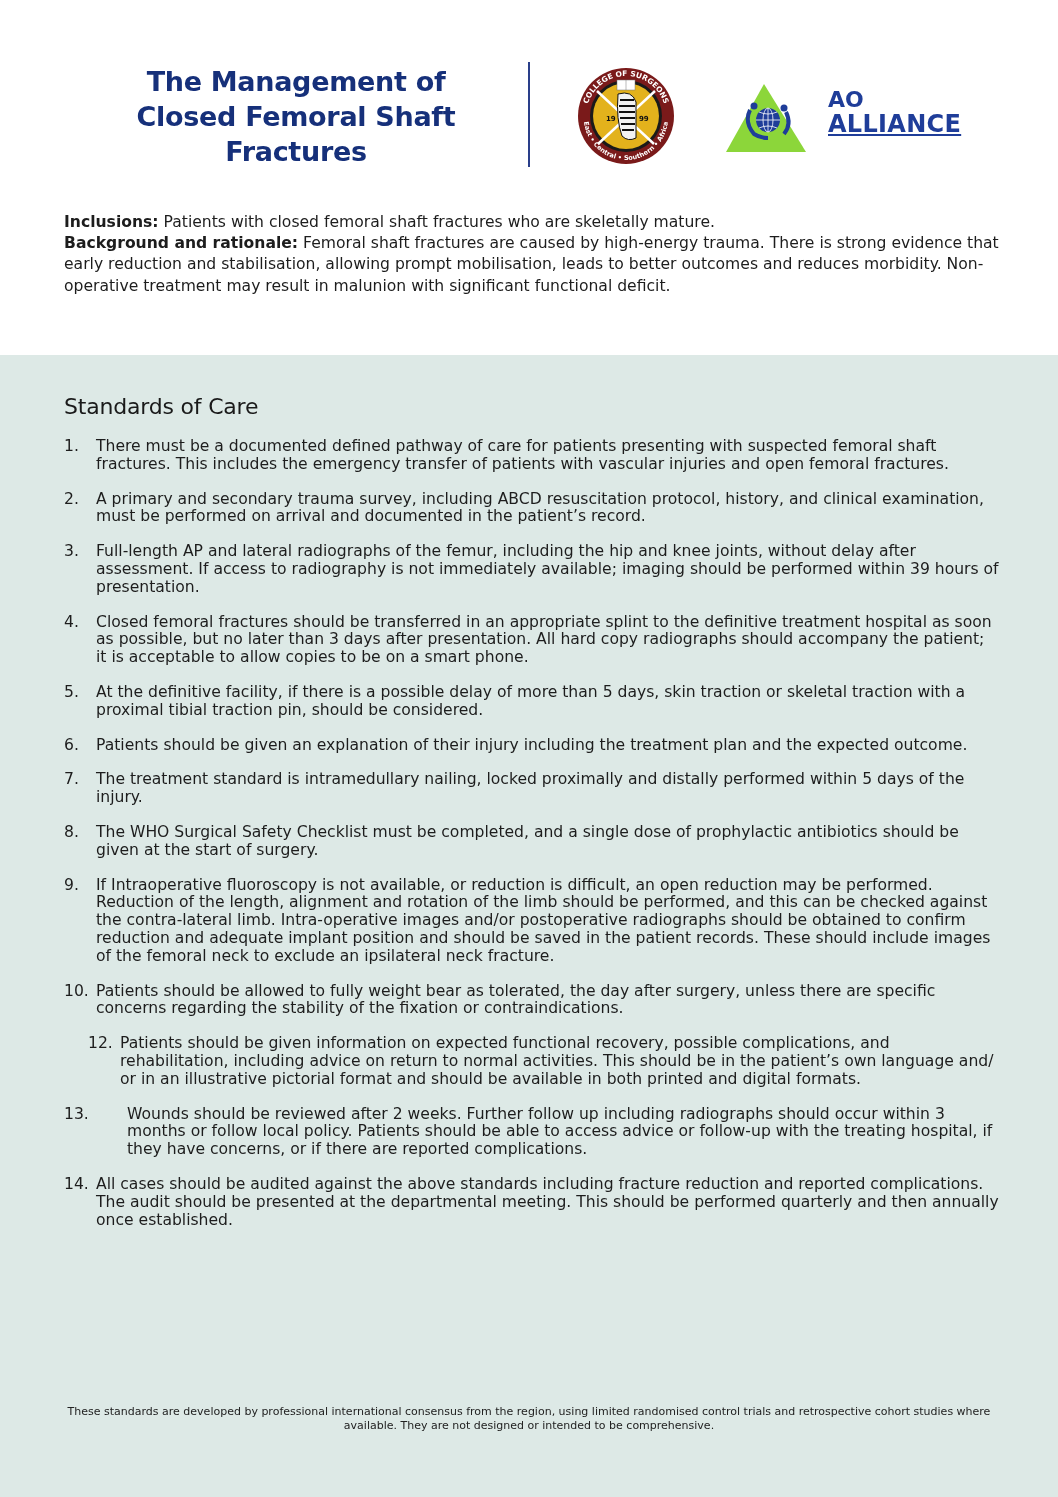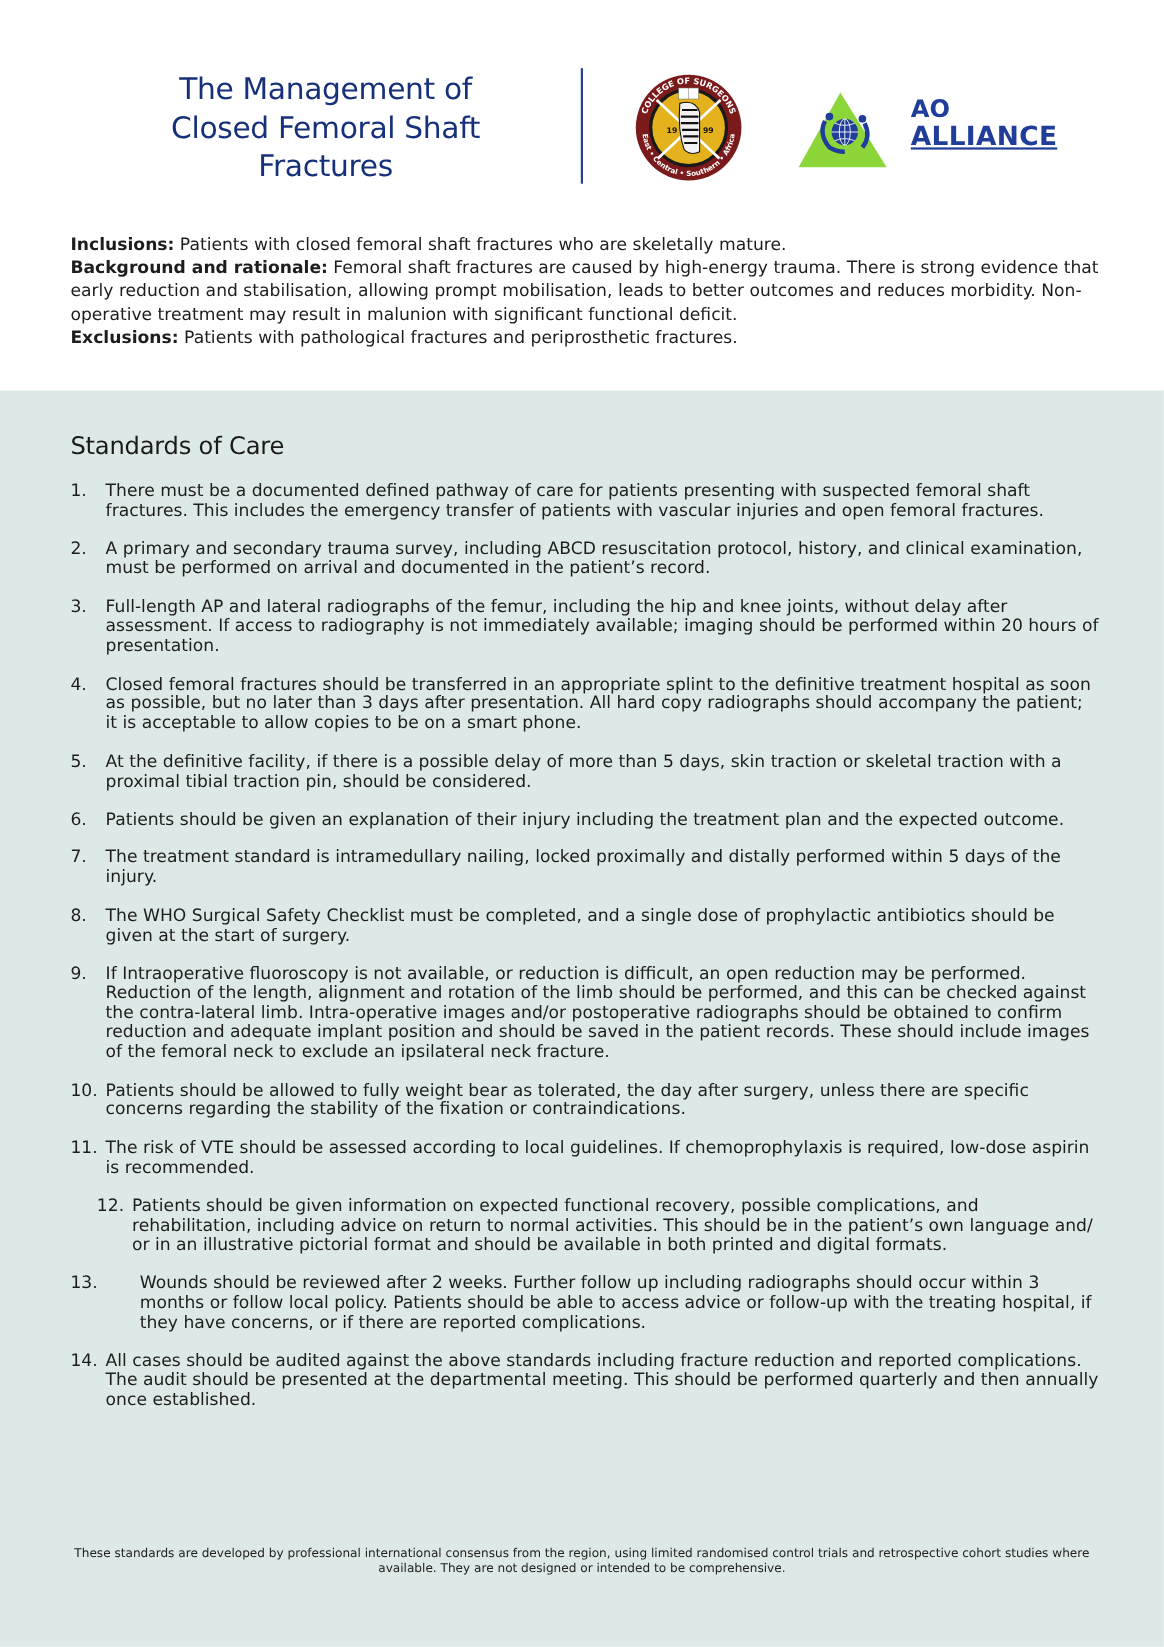--- a/index.html
+++ b/index.html
@@ -2,21 +2,21 @@
 <html><head>
 <meta charset="utf-8">
 <style>
   * { margin: 0; padding: 0; box-sizing: border-box; }
   html, body { width: 1058px; height: 1497px; background: #ffffff; }
   body { font-family: "DejaVu Sans", "Liberation Sans", sans-serif; color: #1d1d1d; position: relative; overflow: hidden; }
 
   .header { position: absolute; left: 0; top: 0; width: 1058px; height: 200px; }
   .title {
     position: absolute; left: 100px; top: 64px; width: 392px;
-    text-align: center; color: #16307a; font-weight: normal;
+    text-align: center; color: #16307a; font-weight: bold;
     font-size: 27px; line-height: 35px; letter-spacing: -0.3px;
     font-family: "DejaVu Sans", sans-serif;
   }
   .divider { position: absolute; left: 528px; top: 62px; width: 2px; height: 105px; background: #2a3f8a; }
 
   .cos-logo { position: absolute; left: 572px; top: 66px; width: 108px; height: 100px; }
   .ao-logo { position: absolute; left: 726px; top: 82px; width: 230px; height: 72px; }
   .ao-text { position: absolute; left: 102px; top: 6px; color: #1f3d99; font-weight: bold; font-family: "DejaVu Sans", sans-serif; line-height: 24px; }
   .ao-text .ao { font-size: 22px; display: block; }
   .ao-text .alliance { font-size: 24px; display: block; letter-spacing: 0.3px; text-decoration: underline; }
@@ -81,39 +81,38 @@
     <div class="ao-text">
       <span class="ao">AO</span>
       <span class="alliance">ALLIANCE</span>
     </div>
   </div>
 </div>
 
 <div class="intro">
   <p><b>Inclusions:</b><span> Patients with closed femoral shaft fractures who are skeletally mature.</span></p>
   <p><b>Background and rationale:</b><span> Femoral shaft fractures are caused by high-energy trauma. There is strong evidence that early reduction and stabilisation, allowing prompt mobilisation, leads to better outcomes and reduces morbidity. Non-operative treatment may result in malunion with significant functional deficit.</span></p>
-  <p><b>Exclusions:</b><span> Patients with pathological fractures and periprosthetic fractures.</span></p>
 </div>
 
 <div class="panel"></div>
 
 <h2 class="panel-title">Standards of Care</h2>
 
 <ol class="standards">
   <li style="margin-bottom:17px;">
       <span class="num">1.</span>
       <span class="txt">There must be a documented defined pathway of care for patients presenting with suspected femoral shaft fractures. This includes the emergency transfer of patients with vascular injuries and open femoral fractures.</span>
     </li>
   <li style="margin-bottom:17px;">
       <span class="num">2.</span>
       <span class="txt">A primary and secondary trauma survey, including ABCD resuscitation protocol, history, and clinical examination, must be performed on arrival and documented in the patient’s record.</span>
     </li>
   <li style="margin-bottom:17px;">
       <span class="num">3.</span>
-      <span class="txt">Full-length AP and lateral radiographs of the femur, including the hip and knee joints, without delay after assessment. If access to radiography is not immediately available; imaging should be performed within 20 hours of presentation.</span>
+      <span class="txt">Full-length AP and lateral radiographs of the femur, including the hip and knee joints, without delay after assessment. If access to radiography is not immediately available; imaging should be performed within 39 hours of presentation.</span>
     </li>
   <li style="margin-bottom:17px;">
       <span class="num">4.</span>
       <span class="txt">Closed femoral fractures should be transferred in an appropriate splint to the definitive treatment hospital as soon as possible, but no later than 3 days after presentation. All hard copy radiographs should accompany the patient; it is acceptable to allow copies to be on a smart phone.</span>
     </li>
   <li style="margin-bottom:17px;">
       <span class="num">5.</span>
       <span class="txt">At the definitive facility, if there is a possible delay of more than 5 days, skin traction or skeletal traction with a proximal tibial traction pin, should be considered.</span>
     </li>
   <li style="margin-bottom:17px;">
@@ -129,24 +128,20 @@
       <span class="txt">The WHO Surgical Safety Checklist must be completed, and a single dose of prophylactic antibiotics should be given at the start of surgery.</span>
     </li>
   <li style="margin-bottom:17px;">
       <span class="num">9.</span>
       <span class="txt">If Intraoperative fluoroscopy is not available, or reduction is difficult, an open reduction may be performed. Reduction of the length, alignment and rotation of the limb should be performed, and this can be checked against the contra-lateral limb. Intra-operative images and/or postoperative radiographs should be obtained to confirm reduction and adequate implant position and should be saved in the patient records. These should include images of the femoral neck to exclude an ipsilateral neck fracture.</span>
     </li>
   <li style="margin-bottom:17px;">
       <span class="num">10.</span>
       <span class="txt">Patients should be allowed to fully weight bear as tolerated, the day after surgery, unless there are specific concerns regarding the stability of the fixation or contraindications.</span>
     </li>
-  <li style="margin-bottom:17px;">
-      <span class="num">11.</span>
-      <span class="txt">The risk of VTE should be assessed according to local guidelines. If chemoprophylaxis is required, low-dose aspirin is recommended.</span>
-    </li>
   <li style="margin-bottom:17px;margin-left:24px;">
       <span class="num">12.</span>
       <span class="txt">Patients should be given information on expected functional recovery, possible complications, and rehabilitation, including advice on return to normal activities. This should be in the patient’s own language and/ or in an illustrative pictorial format and should be available in both printed and digital formats.</span>
     </li>
   <li style="margin-bottom:17px;gap:31px;">
       <span class="num">13.</span>
       <span class="txt">Wounds should be reviewed after 2 weeks. Further follow up including radiographs should occur within 3 months or follow local policy. Patients should be able to access advice or follow-up with the treating hospital, if they have concerns, or if there are reported complications.</span>
     </li>
   <li>
       <span class="num">14.</span>

